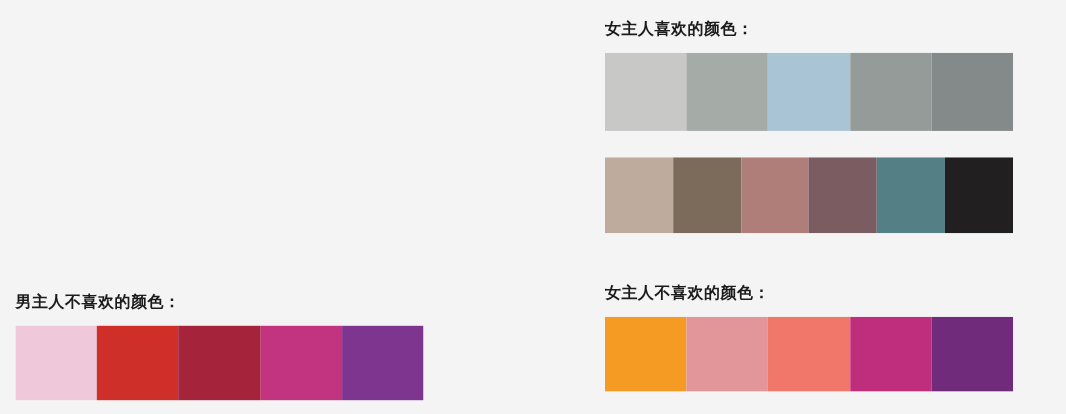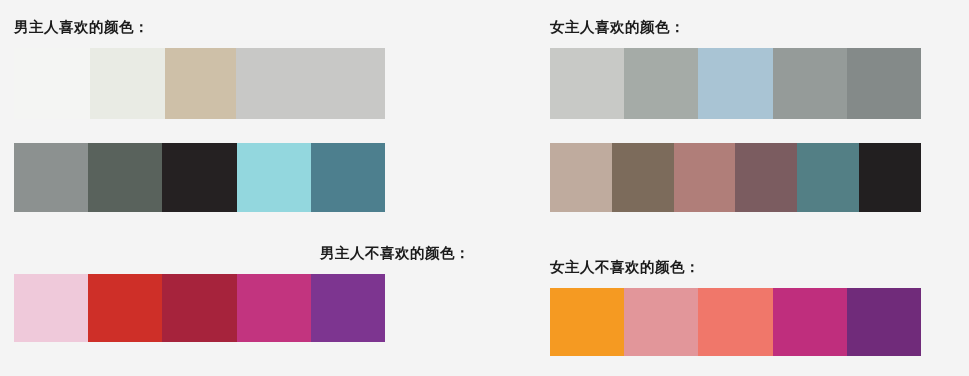--- a/index.html
+++ b/index.html
@@ -17,21 +17,21 @@
   .page {
     position: relative;
     width: 969px;
     height: 376px;
   }
   .panel {
     position: absolute;
   }
   .panel-male-fav   { left: 0px;   top: 0px;   width: 470px; }
   .panel-female-fav { left: 536px; top: 0px;   width: 470px; }
-  .panel-male-dis   { left: 0px;   top: 226px; width: 470px; text-align: right; }
+  .panel-male-dis   { left: 0px;   top: 248px; width: 470px; }
   .panel-female-dis { left: 536px; top: 240px; width: 470px; }
 
   .panel-title {
     font-family: "Liberation Serif", "DejaVu Serif", serif;
     font-weight: bold;
     font-size: 14.5px;
     line-height: 18px;
     color: #1b1b1b;
     letter-spacing: 0.5px;
     padding-left: 14px;
@@ -72,36 +72,20 @@
   .panel-female-fav .row-2 { height: 69px; }
 
   .panel-male-dis .swatch-row,
   .panel-female-dis .swatch-row { height: 68px; }
 </style>
 </head>
 <body style="background: rgb(244, 244, 244);">
 
 <div class="page">
 
-  <section class="panel panel-male-fav">
-    <div class="panel-title">男主人喜欢的颜色：</div>
-    <div class="swatch-row first-row row-1">
-      <div class="swatch" style="background-color: rgb(244, 245, 243);"></div>
-      <div class="swatch" style="background-color: rgb(233, 235, 228);"></div>
-      <div class="swatch" style="background-color: rgb(206, 192, 168);"></div>
-      <div class="swatch" style="background-color: rgb(200, 200, 198);"></div>
-    </div>
-    <div class="swatch-row row-gap row-2">
-      <div class="swatch" style="background-color: rgb(140, 145, 144);"></div>
-      <div class="swatch" style="background-color: rgb(89, 98, 92);"></div>
-      <div class="swatch" style="background-color: rgb(37, 33, 34);"></div>
-      <div class="swatch" style="background-color: rgb(147, 215, 222);"></div>
-      <div class="swatch" style="background-color: rgb(77, 127, 142);"></div>
-    </div>
-  </section>
 
   <section class="panel panel-female-fav">
     <div class="panel-title">女主人喜欢的颜色：</div>
     <div class="swatch-row first-row row-1">
       <div class="swatch" style="background-color: rgb(200, 201, 198);"></div>
       <div class="swatch" style="background-color: rgb(165, 171, 167);"></div>
       <div class="swatch" style="background-color: rgb(169, 196, 212);"></div>
       <div class="swatch" style="background-color: rgb(149, 155, 153);"></div>
       <div class="swatch" style="background-color: rgb(132, 138, 137);"></div>
     </div>

